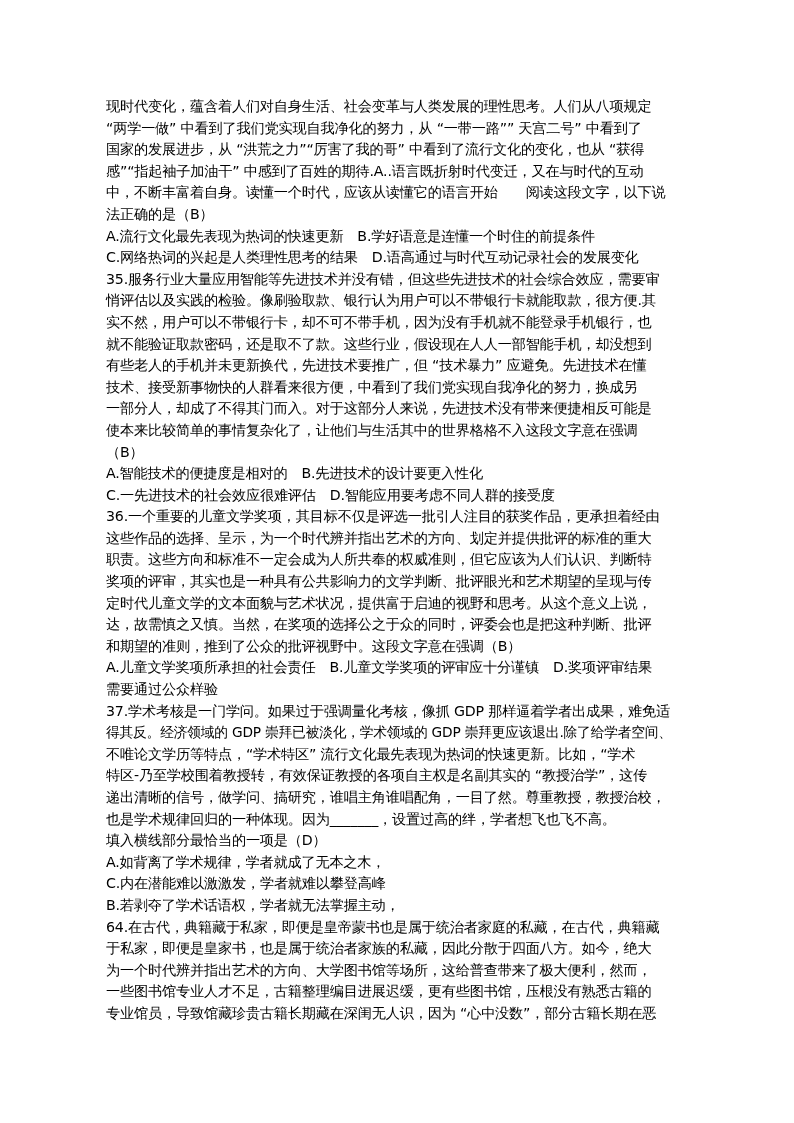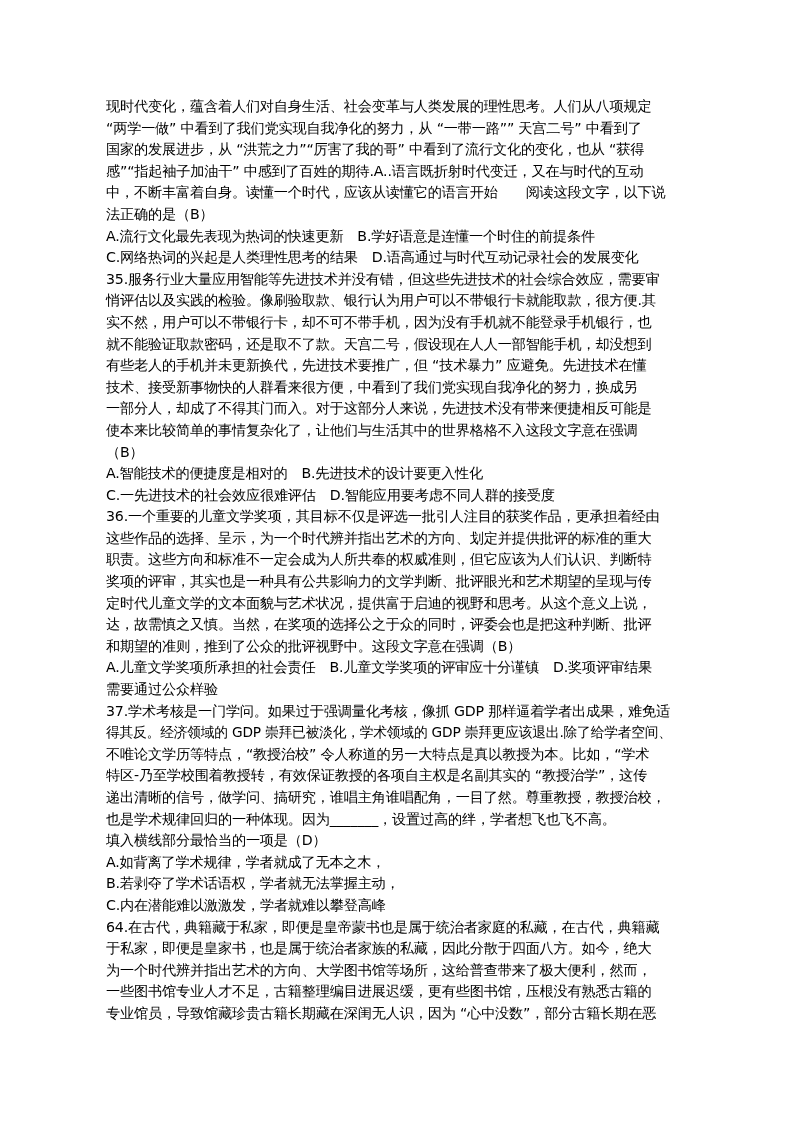--- a/index.html
+++ b/index.html
@@ -38,45 +38,45 @@
   <div class="line"> “两学一做” 中看到了我们党实现自我净化的努力，从 “一带一路”” 天宫二号” 中看到了</div>
   <div class="line">国家的发展进步，从 “洪荒之力”“厉害了我的哥” 中看到了流行文化的变化，也从 “获得</div>
   <div class="line">感”“指起袖子加油干” 中感到了百姓的期待.A..语言既折射时代变迁，又在与时代的互动</div>
   <div class="line">中，不断丰富着自身。读懂一个时代，应该从读懂它的语言开始　　阅读这段文字，以下说</div>
   <div class="line">法正确的是（B）</div>
   <div class="line">A.流行文化最先表现为热词的快速更新　B.学好语意是连懂一个时住的前提条件</div>
   <div class="line">C.网络热词的兴起是人类理性思考的结果　D.语高通过与时代互动记录社会的发展变化</div>
   <div class="line">35.服务行业大量应用智能等先进技术并没有错，但这些先进技术的社会综合效应，需要审</div>
   <div class="line">悄评估以及实践的检验。像刷验取款、银行认为用户可以不带银行卡就能取款，很方便.其</div>
   <div class="line">实不然，用户可以不带银行卡，却不可不带手机，因为没有手机就不能登录手机银行，也</div>
-  <div class="line">就不能验证取款密码，还是取不了款。天宫二号，假设现在人人一部智能手机，却没想到</div>
+  <div class="line">就不能验证取款密码，还是取不了款。这些行业，假设现在人人一部智能手机，却没想到</div>
   <div class="line">有些老人的手机并未更新换代，先进技术要推广，但 “技术暴力” 应避免。先进技术在懂</div>
   <div class="line">技术、接受新事物快的人群看来很方便，中看到了我们党实现自我净化的努力，换成另</div>
   <div class="line">一部分人，却成了不得其门而入。对于这部分人来说，先进技术没有带来便捷相反可能是</div>
   <div class="line">使本来比较简单的事情复杂化了，让他们与生活其中的世界格格不入这段文字意在强调</div>
   <div class="line">（B）</div>
   <div class="line">A.智能技术的便捷度是相对的　B.先进技术的设计要更入性化</div>
   <div class="line">C.一先进技术的社会效应很难评估　D.智能应用要考虑不同人群的接受度</div>
   <div class="line">36.一个重要的儿童文学奖项，其目标不仅是评选一批引人注目的获奖作品，更承担着经由</div>
   <div class="line">这些作品的选择、呈示，为一个时代辨并指出艺术的方向、划定并提供批评的标准的重大</div>
   <div class="line">职责。这些方向和标准不一定会成为人所共奉的权威准则，但它应该为人们认识、判断特</div>
   <div class="line">奖项的评审，其实也是一种具有公共影响力的文学判断、批评眼光和艺术期望的呈现与传</div>
   <div class="line">定时代儿童文学的文本面貌与艺术状况，提供富于启迪的视野和思考。从这个意义上说，</div>
   <div class="line">达，故需慎之又慎。当然，在奖项的选择公之于众的同时，评委会也是把这种判断、批评</div>
   <div class="line">和期望的准则，推到了公众的批评视野中。这段文字意在强调（B）</div>
   <div class="line">A.儿童文学奖项所承担的社会责任　B.儿童文学奖项的评审应十分谨镇　D.奖项评审结果</div>
   <div class="line">需要通过公众样验</div>
   <div class="line">37.学术考核是一门学问。如果过于强调量化考核，像抓 GDP 那样逼着学者出成果，难免适</div>
   <div class="line" style="transform-origin: 0px 50%; transform: scaleX(0.9675);">得其反。经济领域的 GDP 崇拜已被淡化，学术领域的 GDP 崇拜更应该退出.除了给学者空间、</div>
-  <div class="line">不唯论文学历等特点，“教授治校” 令人称道的另一大特点是真以教授为本。比如，“学术</div>
+  <div class="line">不唯论文学历等特点，“学术特区” 流行文化最先表现为热词的快速更新。比如，“学术</div>
   <div class="line">特区-乃至学校围着教授转，有效保证教授的各项自主权是名副其实的 “教授治学”，这传</div>
   <div class="line">递出清晰的信号，做学问、搞研究，谁唱主角谁唱配角，一目了然。尊重教授，教授治校，</div>
   <div class="line">也是学术规律回归的一种体现。因为_______，设置过高的绊，学者想飞也飞不高。</div>
   <div class="line">填入横线部分最恰当的一项是（D）</div>
   <div class="line">A.如背离了学术规律，学者就成了无本之木，</div>
+  <div class="line">C.内在潜能难以激激发，学者就难以攀登高峰</div>
   <div class="line">B.若剥夺了学术话语权，学者就无法掌握主动，</div>
-  <div class="line">C.内在潜能难以激激发，学者就难以攀登高峰</div>
   <div class="line">64.在古代，典籍藏于私家，即便是皇帝蒙书也是属于统治者家庭的私藏，在古代，典籍藏</div>
   <div class="line">于私家，即便是皇家书，也是属于统治者家族的私藏，因此分散于四面八方。如今，绝大</div>
   <div class="line">为一个时代辨并指出艺术的方向、大学图书馆等场所，这给普查带来了极大便利，然而，</div>
   <div class="line">一些图书馆专业人才不足，古籍整理编目进展迟缓，更有些图书馆，压根没有熟悉古籍的</div>
   <div class="line">专业馆员，导致馆藏珍贵古籍长期藏在深闺无人识，因为 “心中没数”，部分古籍长期在恶</div>
 </div>
 
 </body></html>

